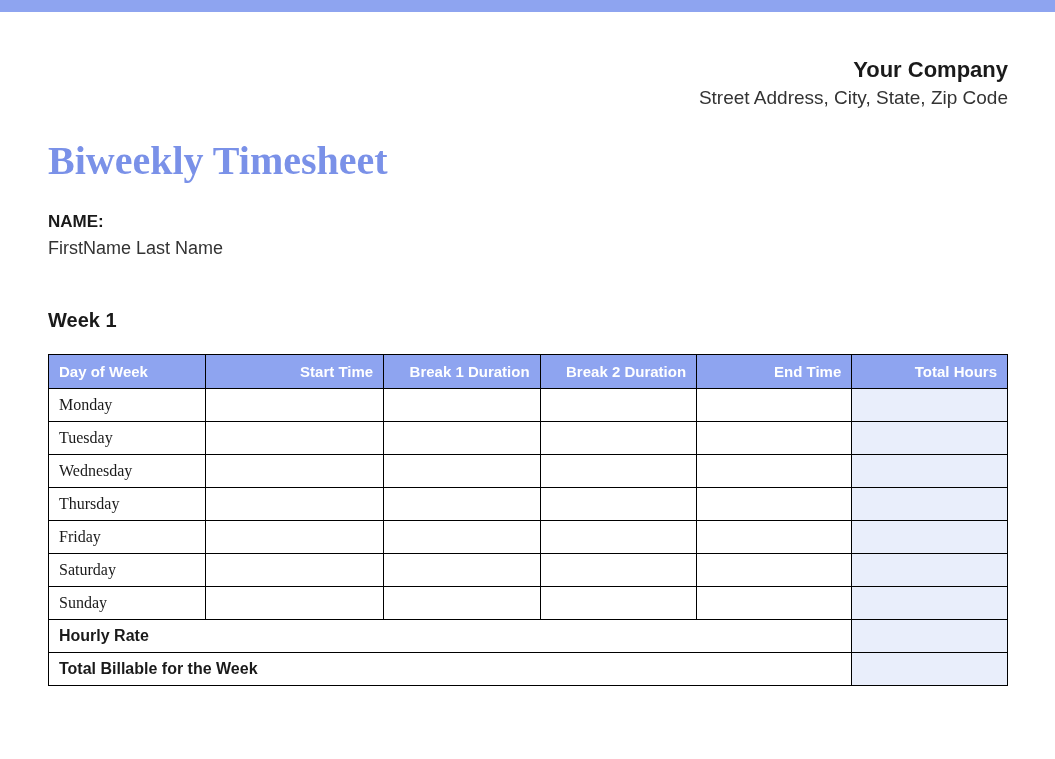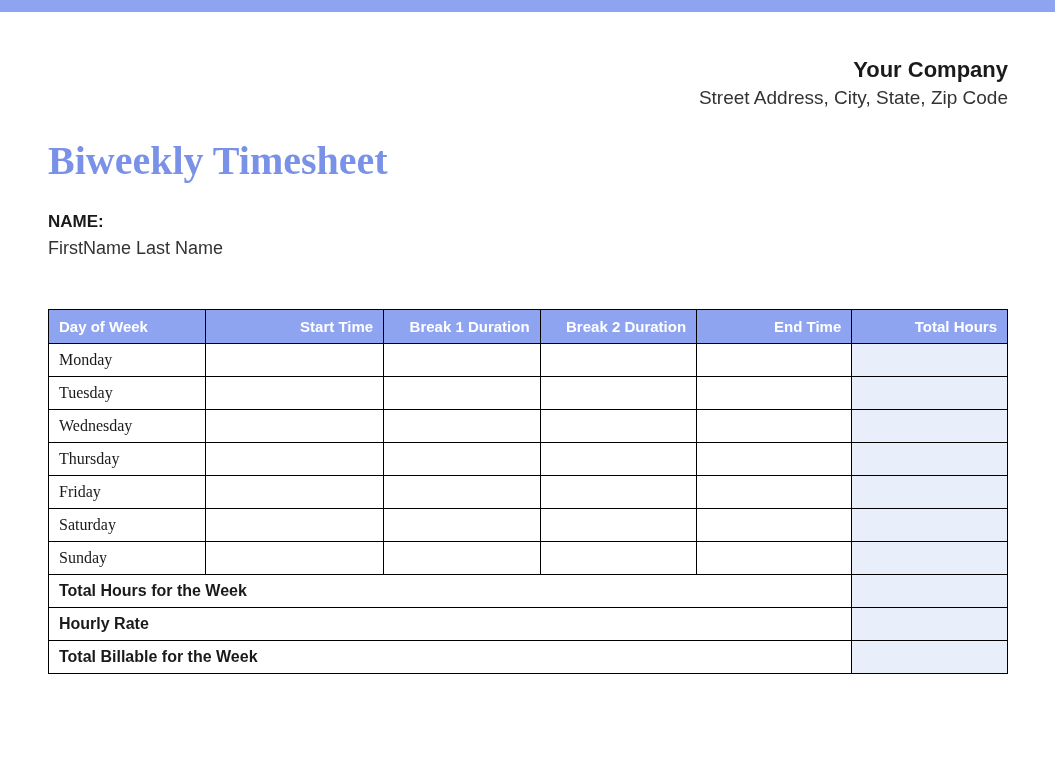--- a/index.html
+++ b/index.html
@@ -119,20 +119,21 @@
 
   <div class="doc-title">Biweekly Timesheet</div>
 
   <div class="info-row">
     <div class="info-block">
       <div class="info-label">NAME:</div>
       <div class="info-value">FirstName Last Name</div>
     </div>
   </div>
 
+  <div class="week-title">Week 1</div>
 
   <table>
     <thead>
       <tr>
         <th class="left-align col-day">Day of Week</th>
         <th class="col-start">Start Time</th>
         <th class="col-break1">Break 1 Duration</th>
         <th class="col-break2">Break 2 Duration</th>
         <th class="col-end">End Time</th>
         <th class="col-total">Total Hours</th>
@@ -189,24 +190,20 @@
       </tr>
       <tr>
         <td class="day-cell">Sunday</td>
         <td></td>
         <td></td>
         <td></td>
         <td></td>
         <td class="total-col"></td>
       </tr>
       <tr>
-        <td class="summary-label" colspan="5">Total Hours for the Week</td>
-        <td class="total-col"></td>
-      </tr>
-      <tr>
         <td class="summary-label" colspan="5">Hourly Rate</td>
         <td class="total-col"></td>
       </tr>
       <tr>
         <td class="summary-label" colspan="5">Total Billable for the Week</td>
         <td class="total-col"></td>
       </tr>
     </tbody>
   </table>
 

